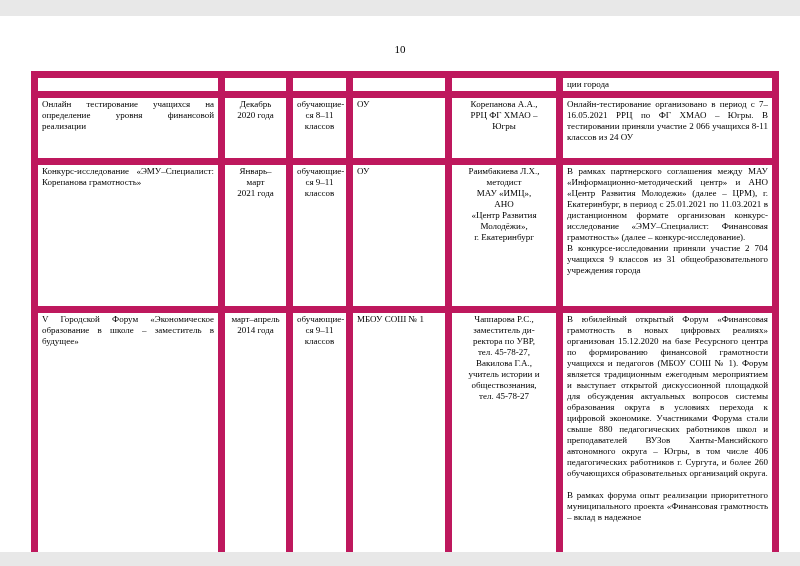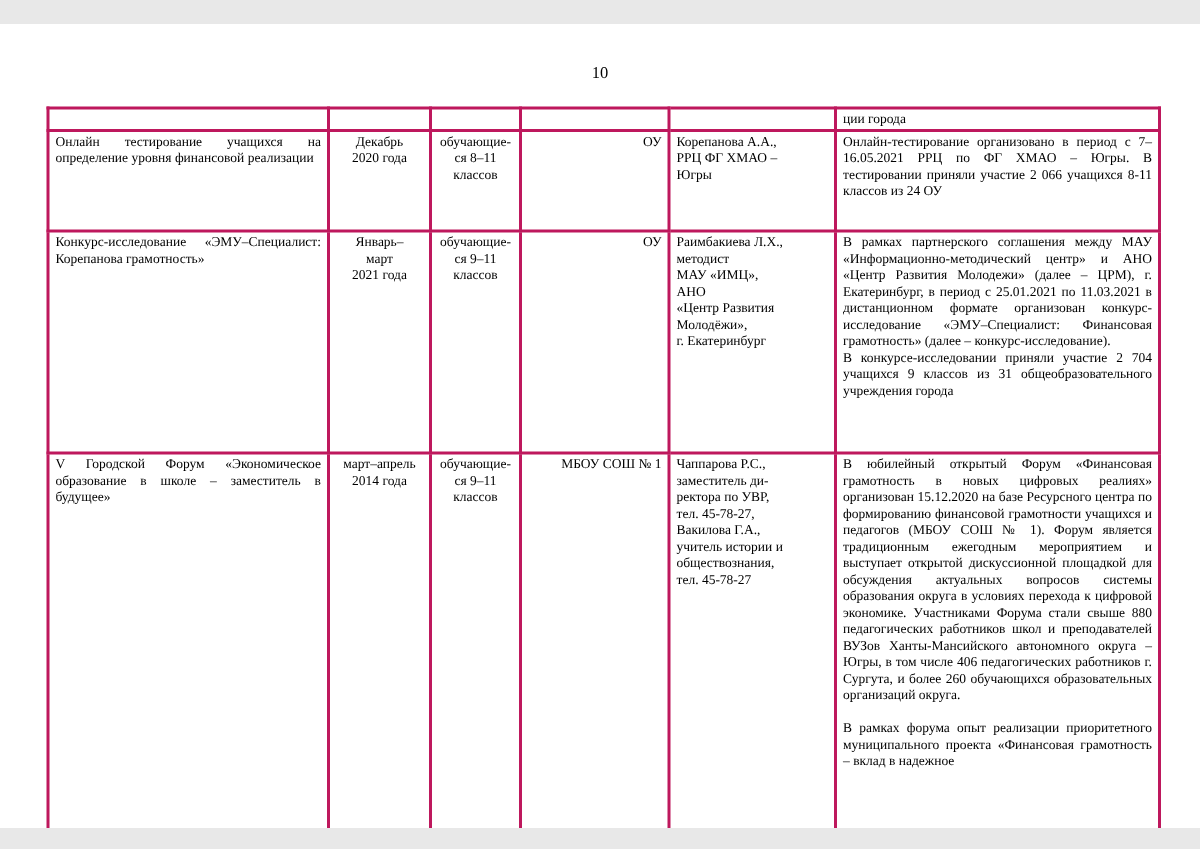--- a/index.html
+++ b/index.html
@@ -25,30 +25,30 @@
     position: absolute;
     left: 31px;
     top: 55px;
     width: 741px;
     border-collapse: collapse;
     table-layout: fixed;
     font-size: 9px;
     line-height: 11px;
   }
   table.doc-table td {
-    border: 2px solid #be185d;
+    border: 7px solid #be185d;
     vertical-align: top;
     padding: 1px 4px;
     overflow: hidden;
   }
   td.c-event   { text-align: justify; }
   td.c-date    { text-align: center; white-space: pre-line; }
   td.c-part    { text-align: center; white-space: pre-line; }
-  td.c-venue   { text-align: right; white-space: pre-line; }
-  td.c-resp    { white-space: pre-line; }
+  td.c-venue   { text-align: left; white-space: pre-line; }
+  td.c-resp    { text-align: center; white-space: pre-line; }
   td.c-desc    { text-align: justify; }
   td.c-desc .para { text-align: justify; }
   td.c-desc .para.gap { margin-top: 11px; }
   tr.row-partial td { height: 13px; }
   tr.row-1 td { height: 67px; }
   tr.row-2 td { height: 148px; }
   tr.row-3 td { height: 274px; }
 </style>
 </head>
 <body>

